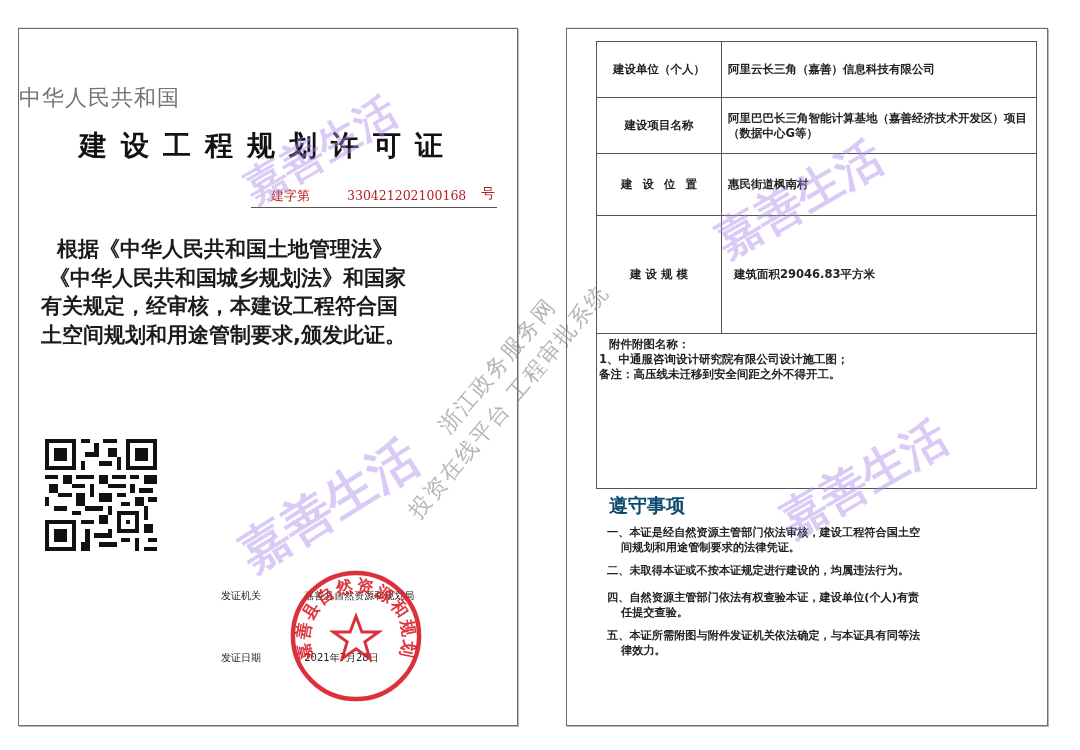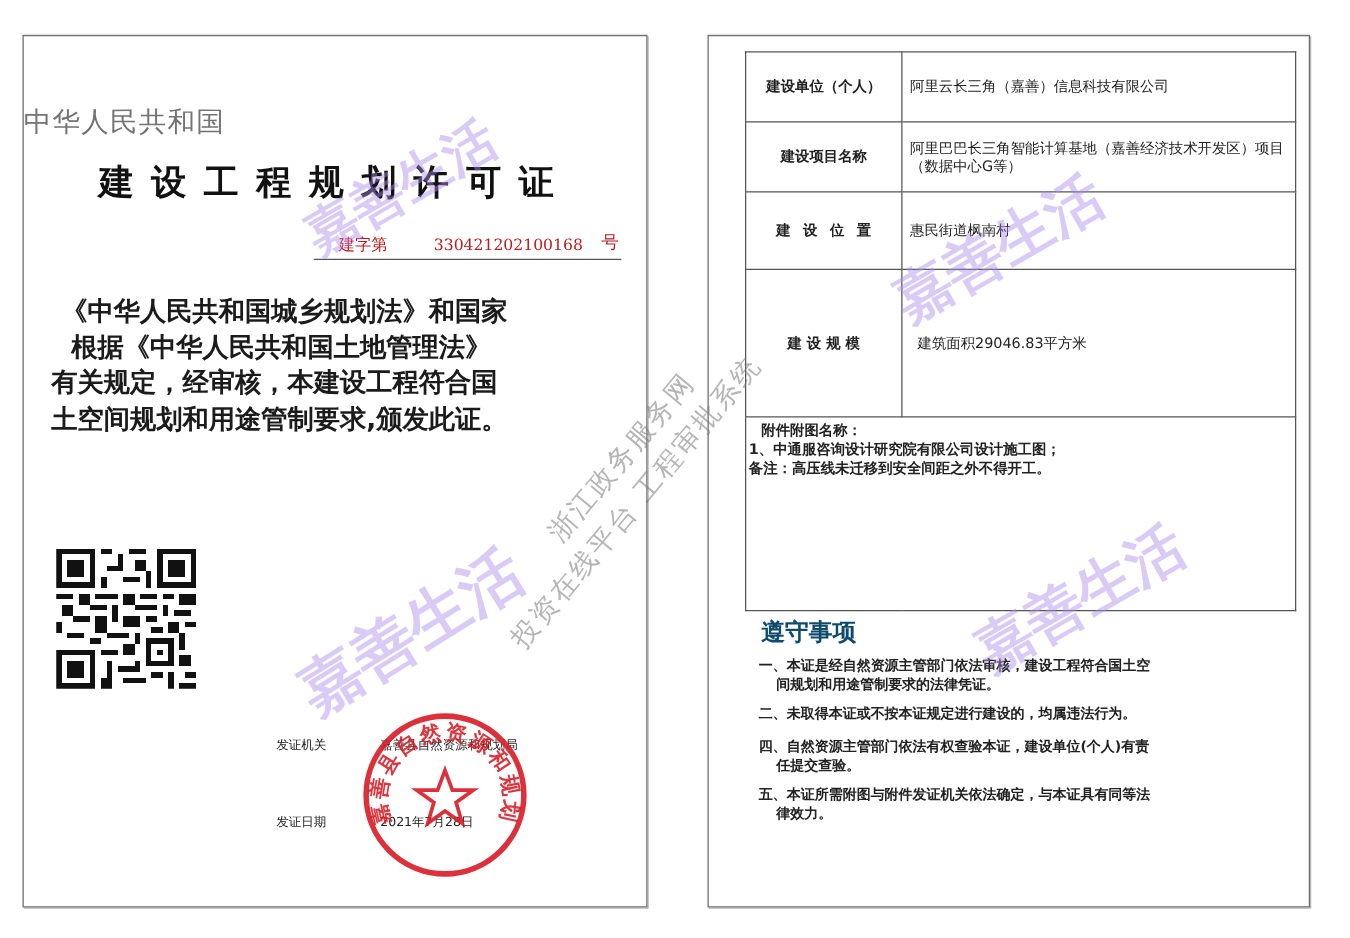--- a/index.html
+++ b/index.html
@@ -28,21 +28,21 @@
   .issuer-row { position:absolute; left:202px; font-size:10px; font-family:"DejaVu Sans", sans-serif; color:#222; }
   .issuer-row .lbl { display:inline-block; width:80px; }
   #issuer-authority { top:560px; }
   #issuer-date { top:622px; }
   .seal { position:absolute; left:268px; top:538px; width:138px; height:138px; }
 
   
   .info-table { position:absolute; left:29px; top:12px; width:441px; border-collapse:collapse; font-family:"DejaVu Sans", sans-serif;border-radius:12px; }
   .info-table td { border:1.2px solid #555; font-size:11.5px; color:#222; vertical-align:middle; padding:0; }
   .info-table td.k { width:124px; text-align:center; font-weight:bold; }
-  .info-table td.v { padding-left:6px; font-weight:normal; line-height:15px; }
+  .info-table td.v { padding-left:6px; font-weight:bold; line-height:15px; }
   .info-table td.attach { vertical-align:top; padding:3px 0 0 2px; font-weight:bold; line-height:15px; }
   .attach .head { padding-left:10px; }
   .rules-title { position:absolute; left:42px; top:464px; font-size:19px; font-weight:bold; color:#0c4a6e; }
   .rules { position:absolute; left:40px; top:496px; width:410px; font-family:"DejaVu Sans", sans-serif; font-size:11.2px; font-weight:bold; color:#222; }
   .rule { margin-bottom:8px; line-height:15px; }
   .rule .cont { padding-left:14px; display:block; }
 
   
   .wm { position:absolute; color:rgba(170,140,235,0.45); font-weight:bold; font-family:"DejaVu Sans", sans-serif; white-space:nowrap; transform-origin:left bottom; pointer-events:none; }
   .wm-gray { position:absolute; color:rgba(120,120,120,0.55); font-family:"DejaVu Serif", serif; white-space:nowrap; transform-origin:left bottom; font-size:22px; letter-spacing:2px; pointer-events:none; }
@@ -52,22 +52,22 @@
 
 <div id="left-panel" class="panel">
   <div class="country">中华人民共和国</div>
   <div class="title">建设工程规划许可证</div>
   <div class="permit-no">
     <span class="pref">建字第</span>
     <span class="num">330421202100168</span>
     <span class="suf">号</span>
   </div>
   <div class="body-text">
+    <div>根据《中华人民共和国土地管理法》</div>
     <div style="margin-left:-8px">《中华人民共和国城乡规划法》和国家</div>
-    <div>根据《中华人民共和国土地管理法》</div>
     <div style="margin-left:-16px">有关规定，经审核，本建设工程符合国</div>
     <div style="margin-left:-16px">土空间规划和用途管制要求,颁发此证。</div>
   </div>
 
   <svg class="qr" viewBox="0 0 25 25" shape-rendering="crispEdges">
     <rect width="25" height="25" fill="#fff"></rect>
     <g fill="#111">
       <rect x="0" y="0" width="7" height="7"></rect>
         <rect x="1" y="1" width="5" height="5" fill="#fff"></rect>
         <rect x="2" y="2" width="3" height="3"></rect>

